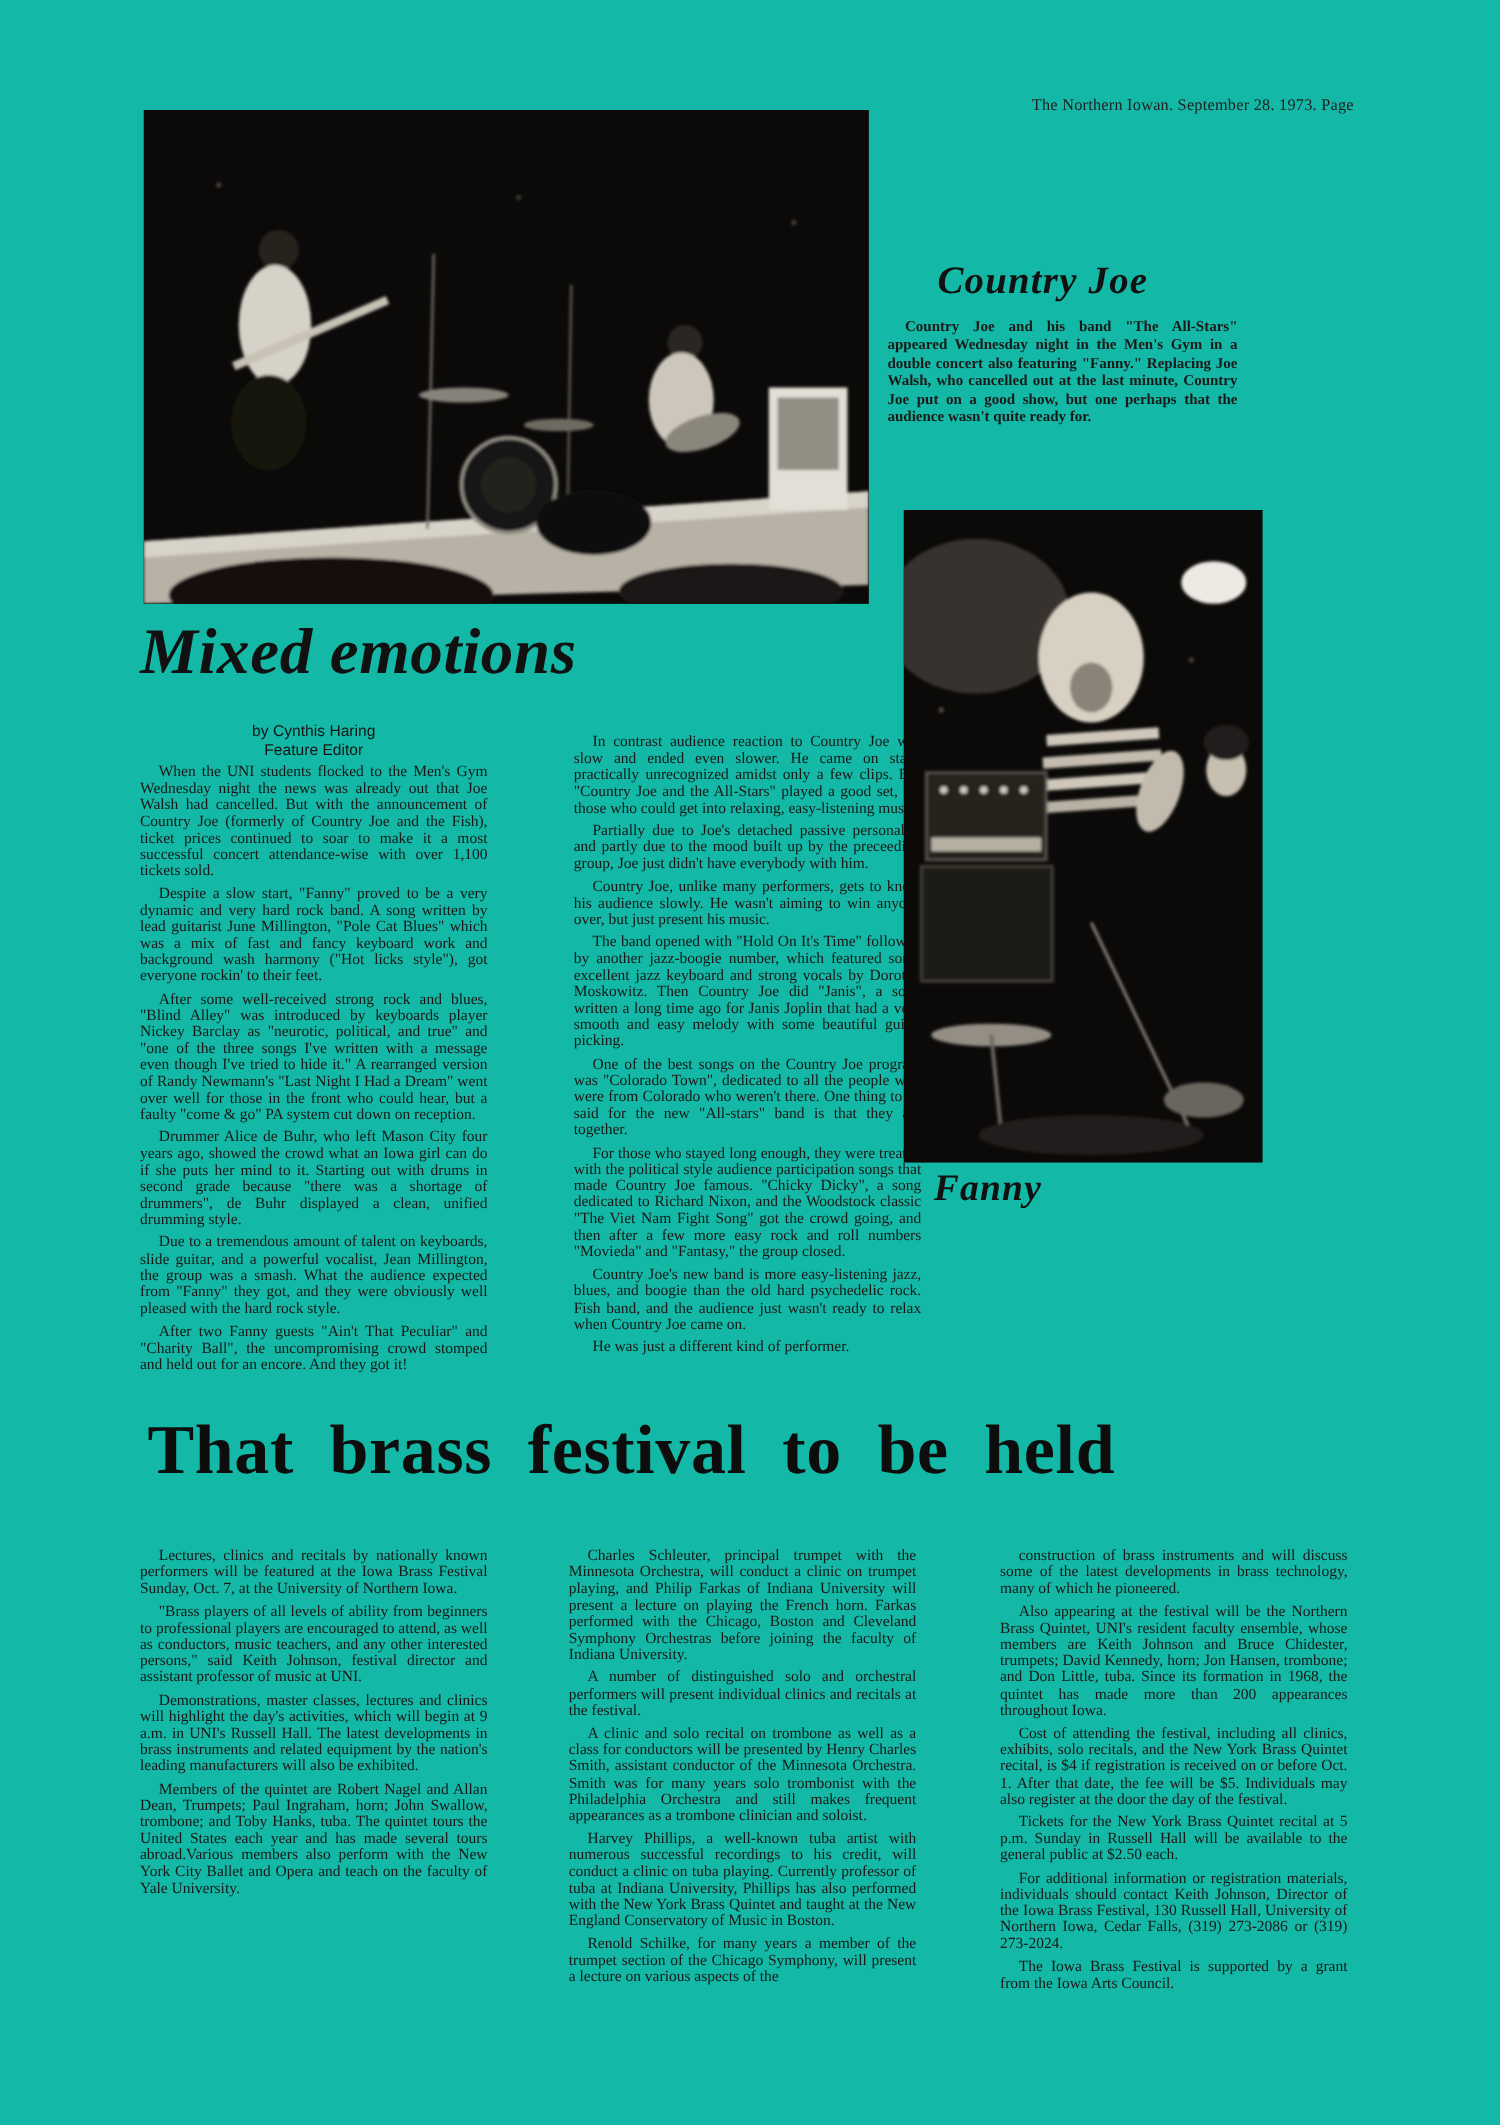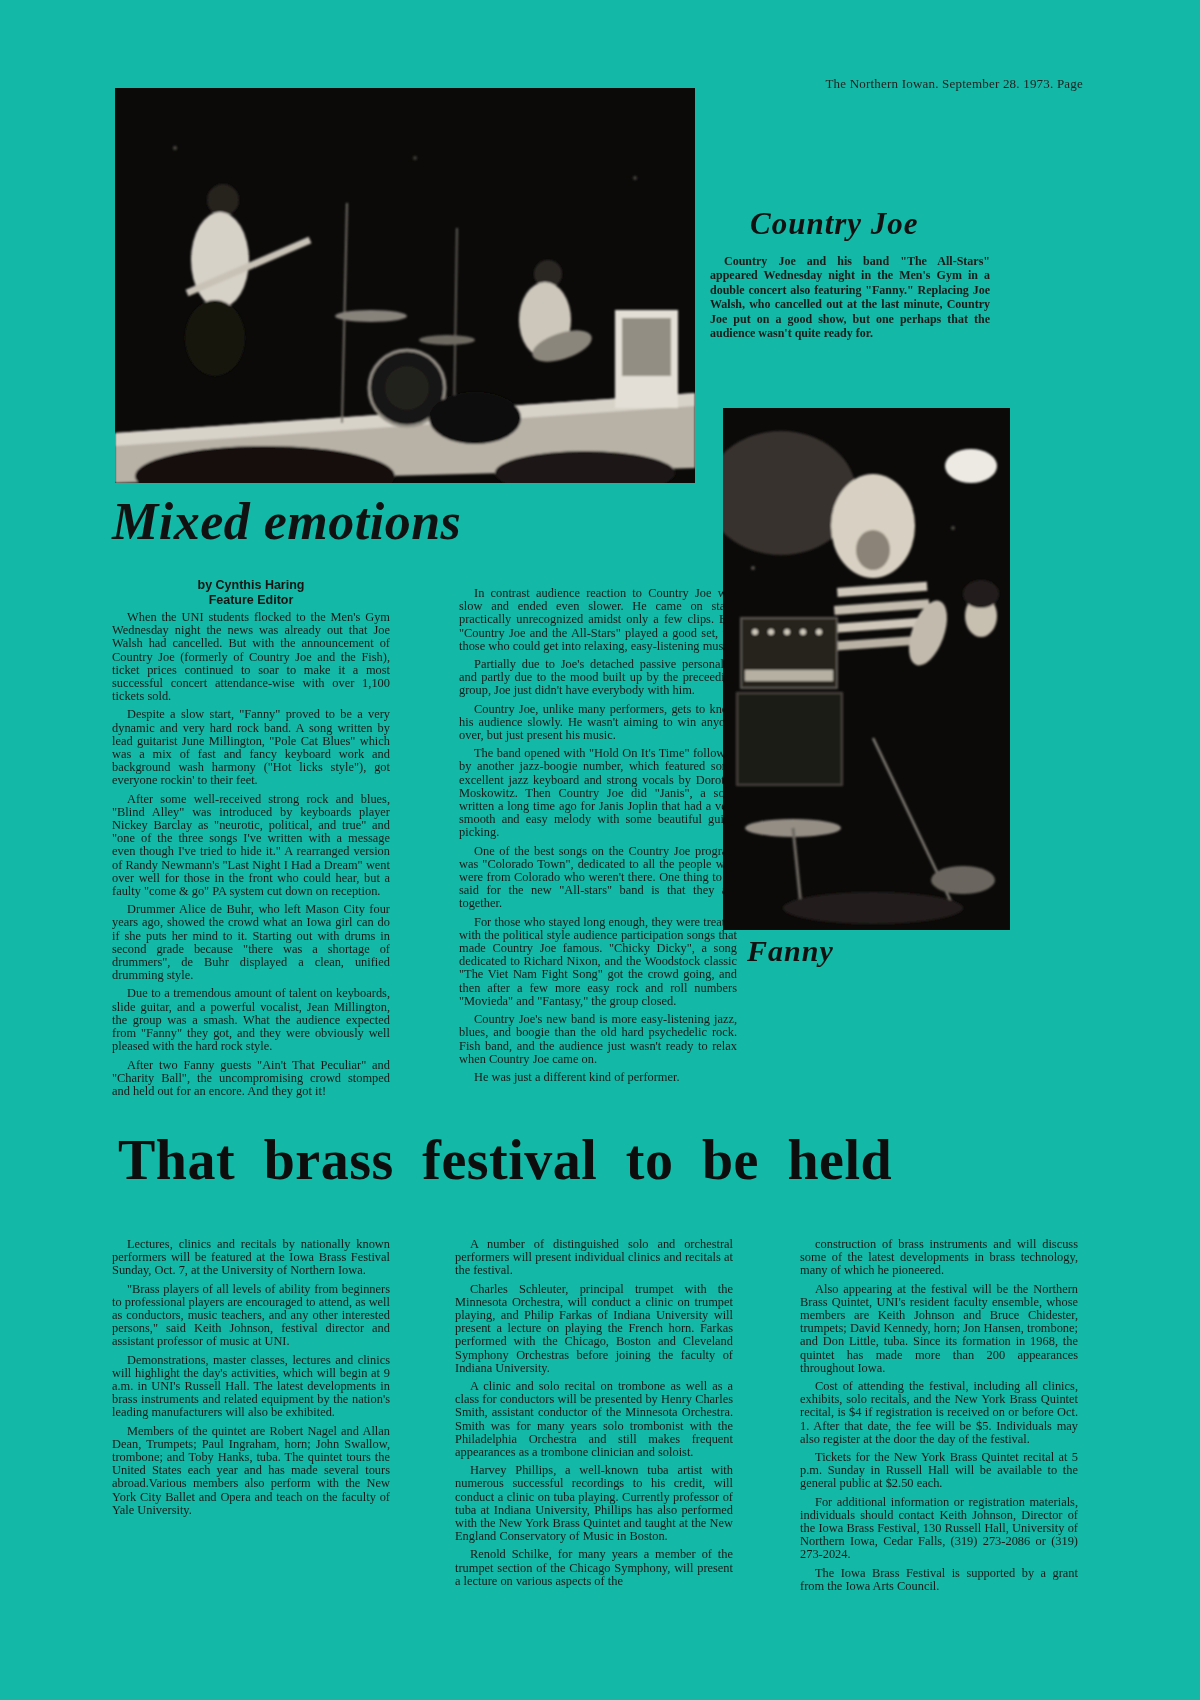--- a/index.html
+++ b/index.html
@@ -18,21 +18,21 @@
   .fy{left:747px;top:934px;font-size:30px;letter-spacing:1px;}
   .h-roman{position:absolute;margin:0;font-family:"Liberation Serif",serif;
         font-weight:bold;font-size:56px;letter-spacing:.5px;word-spacing:14px;color:#0d0d0d;}
   .brass-h{left:118px;top:1128px;width:900px;}
   .caption{position:absolute;margin:0;font-family:Liberation Serif, serif;
         font-weight:bold;font-size:12px;line-height:14.4px;text-align:justify;
         text-indent:14px;color:#1b1a19;}
   .cj-cap{left:710px;top:254px;width:280px;}
   .fy-cap{left:745px;top:978px;width:266px;}
   .byline{position:absolute;left:112px;top:578px;width:278px;text-align:center;
-        font-family:"Liberation Sans",sans-serif;font-weight:bold;font-size:12.5px;line-height:15px;}
+        font-family:"Liberation Sans",sans-serif;font-weight:normal;font-size:12.5px;line-height:15px;}
   .body-col{position:absolute;width:278px;text-align:justify;font-size:12.4px;
         line-height:13.2px;color:#191817;}
   .body-col p{margin:0 0 5px 0;text-indent:15px;}
   .col-me-1{left:112px;top:611px;}
   .col-me-2{left:423px;top:587px;margin-left:36px;}
   .col-br-1{left:112px;top:1238px;}
   .col-br-2{left:455px;top:1238px;}
   .col-br-3{left:800px;top:1238px;}
 </style>
 </head>
@@ -152,22 +152,22 @@
   <h1 class="h-roman brass-h">That brass festival to be held</h1>
 
   <div class="body-col col-br-1">
     <p>Lectures, clinics and recitals by nationally known performers will be featured at the Iowa Brass Festival Sunday, Oct. 7, at the University of Northern Iowa.</p>
     <p>"Brass players of all levels of ability from beginners to professional players are encouraged to attend, as well as conductors, music teachers, and any other interested persons," said Keith Johnson, festival director and assistant professor of music at UNI.</p>
     <p>Demonstrations, master classes, lectures and clinics will highlight the day's activities, which will begin at 9 a.m. in UNI's Russell Hall. The latest developments in brass instruments and related equipment by the nation's leading manufacturers will also be exhibited.</p>
     <p>Members of the quintet are Robert Nagel and Allan Dean, Trumpets; Paul Ingraham, horn; John Swallow, trombone; and Toby Hanks, tuba. The quintet tours the United States each year and has made several tours abroad.Various members also perform with the New York City Ballet and Opera and teach on the faculty of Yale University.</p>
   </div>
 
   <div class="body-col col-br-2">
+    <p>Charles Schleuter, principal trumpet with the Minnesota Orchestra, will conduct a clinic on trumpet playing, and Philip Farkas of Indiana University will present a lecture on playing the French horn. Farkas performed with the Chicago, Boston and Cleveland Symphony Orchestras before joining the faculty of Indiana University.</p>
     <p>A number of distinguished solo and orchestral performers will present individual clinics and recitals at the festival.</p>
-    <p>Charles Schleuter, principal trumpet with the Minnesota Orchestra, will conduct a clinic on trumpet playing, and Philip Farkas of Indiana University will present a lecture on playing the French horn. Farkas performed with the Chicago, Boston and Cleveland Symphony Orchestras before joining the faculty of Indiana University.</p>
     <p>A clinic and solo recital on trombone as well as a class for conductors will be presented by Henry Charles Smith, assistant conductor of the Minnesota Orchestra. Smith was for many years solo trombonist with the Philadelphia Orchestra and still makes frequent appearances as a trombone clinician and soloist.</p>
     <p>Harvey Phillips, a well-known tuba artist with numerous successful recordings to his credit, will conduct a clinic on tuba playing. Currently professor of tuba at Indiana University, Phillips has also performed with the New York Brass Quintet and taught at the New England Conservatory of Music in Boston.</p>
     <p>Renold Schilke, for many years a member of the trumpet section of the Chicago Symphony, will present a lecture on various aspects of the</p>
   </div>
 
   <div class="body-col col-br-3">
     <p>construction of brass instruments and will discuss some of the latest developments in brass technology, many of which he pioneered.</p>
     <p>Also appearing at the festival will be the Northern Brass Quintet, UNI's resident faculty ensemble, whose members are Keith Johnson and Bruce Chidester, trumpets; David Kennedy, horn; Jon Hansen, trombone; and Don Little, tuba. Since its formation in 1968, the quintet has made more than 200 appearances throughout Iowa.</p>
     <p>Cost of attending the festival, including all clinics, exhibits, solo recitals, and the New York Brass Quintet recital, is $4 if registration is received on or before Oct. 1. After that date, the fee will be $5. Individuals may also register at the door the day of the festival.</p>
     <p>Tickets for the New York Brass Quintet recital at 5 p.m. Sunday in Russell Hall will be available to the general public at $2.50 each.</p>

